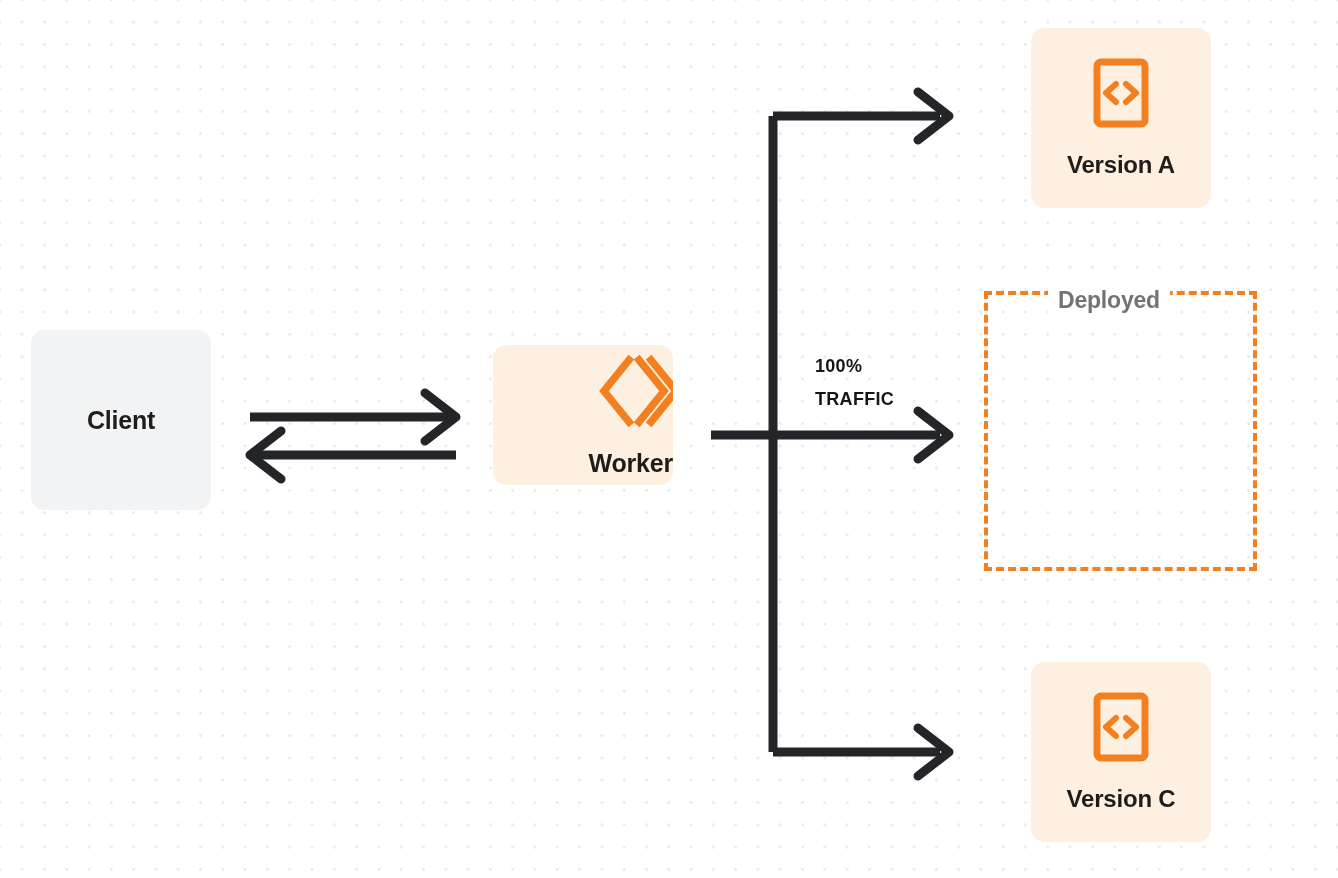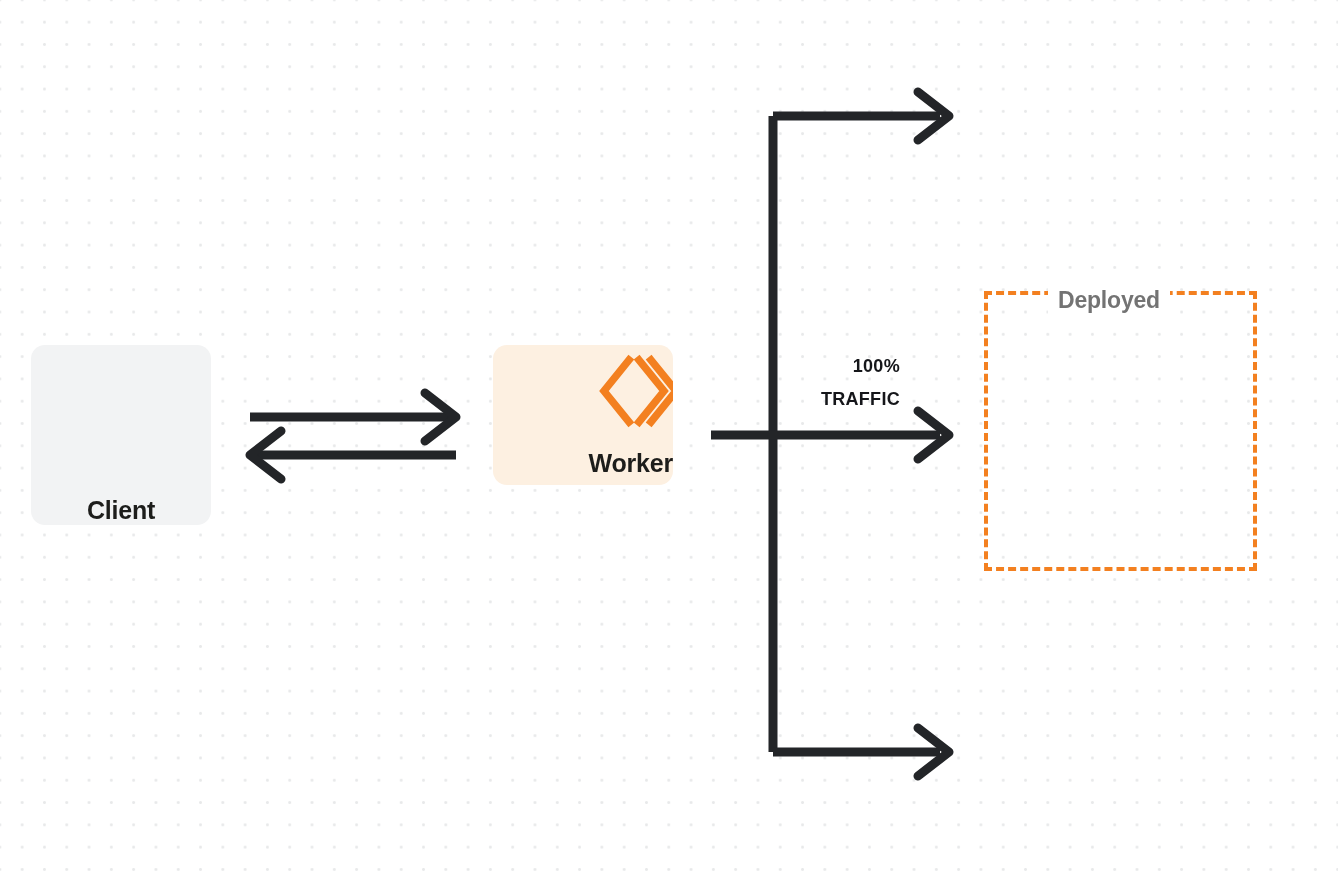--- a/index.html
+++ b/index.html
@@ -36,25 +36,24 @@
   }
   .node-label {
     font-weight: bold;
     color: #1d1d1b;
     letter-spacing: -0.2px;
     white-space: nowrap;
   }
 
   .client-node {
     left: 31px;
-    top: 345px;
+    top: 330px;
     width: 180px;
     height: 180px;
     background: #f2f3f4;
-    justify-content: flex-end;
   }
   .client-node .node-label {
     font-size: 25px;
   }
 
   .worker-node {
     left: 493px;
     top: 345px;
     width: 180px;
     height: 140px;
@@ -97,24 +96,24 @@
     font-size: 23px;
     font-weight: bold;
     line-height: 28px;
     letter-spacing: -0.2px;
     white-space: nowrap;
   }
 
   
   .traffic-label {
     position: absolute;
-    left: 772px;
+    left: 815px;
     top: 350px;
     width: 128px;
-    text-align: right;
+    text-align: left;
     color: #15161a;
     font-size: 18px;
     font-weight: bold;
     line-height: 33px;
     letter-spacing: 0.3px;
   }
 
   
   #connectors {
     position: absolute;
@@ -182,16 +181,36 @@
           <polyline points="54,7 79,38 54,69"></polyline>
         </g>
       </svg>
     </span>
     <div class="node-label">Worker</div>
   </div>
 
   <div class="deployed-frame"></div>
   <div class="deployed-label">Deployed</div>
 
-
-
+  <div class="node version-node version-a">
+    <span class="node-icon">
+      <svg width="58" height="72" viewBox="0 0 58 72" xmlns="http://www.w3.org/2000/svg">
+        <rect x="5" y="5" width="48" height="62" rx="4" ry="4" fill="none" stroke="#f38020" stroke-width="7"></rect>
+        <polyline points="24,27 14,36 24,45" fill="none" stroke="#f38020" stroke-width="6" stroke-linecap="round" stroke-linejoin="round"></polyline>
+        <polyline points="34,27 44,36 34,45" fill="none" stroke="#f38020" stroke-width="6" stroke-linecap="round" stroke-linejoin="round"></polyline>
+      </svg>
+    </span>
+    <div class="node-label">Version A</div>
+  </div>
+
+
+  <div class="node version-node version-c">
+    <span class="node-icon">
+      <svg width="58" height="72" viewBox="0 0 58 72" xmlns="http://www.w3.org/2000/svg">
+        <rect x="5" y="5" width="48" height="62" rx="4" ry="4" fill="none" stroke="#f38020" stroke-width="7"></rect>
+        <polyline points="24,27 14,36 24,45" fill="none" stroke="#f38020" stroke-width="6" stroke-linecap="round" stroke-linejoin="round"></polyline>
+        <polyline points="34,27 44,36 34,45" fill="none" stroke="#f38020" stroke-width="6" stroke-linecap="round" stroke-linejoin="round"></polyline>
+      </svg>
+    </span>
+    <div class="node-label">Version C</div>
+  </div>
 
 </div>
 
 </body></html>

